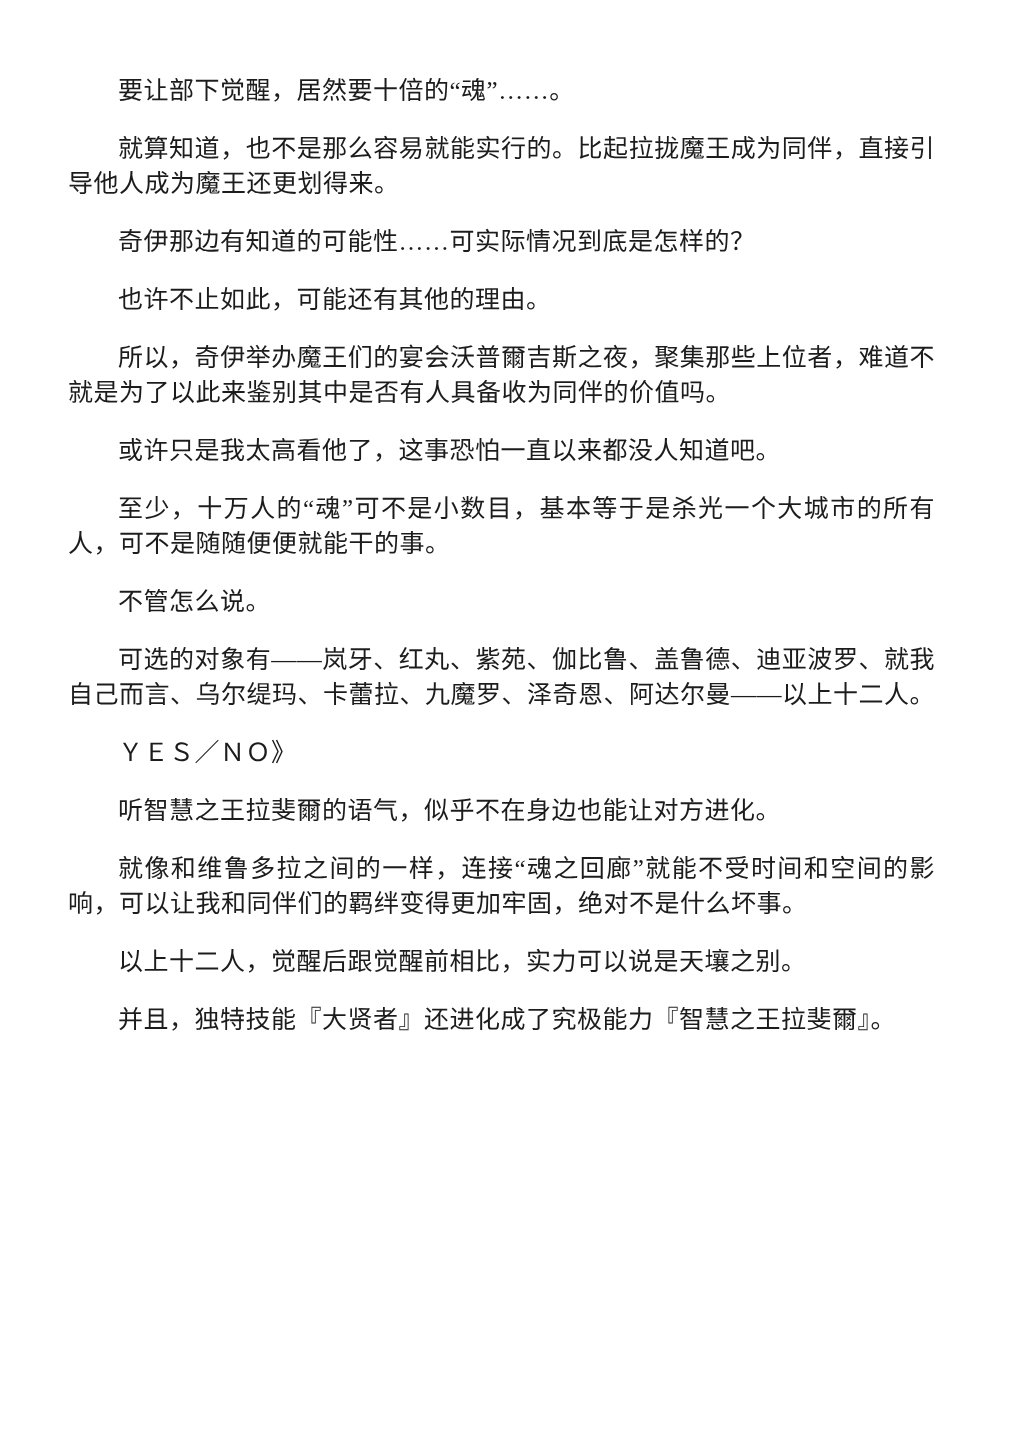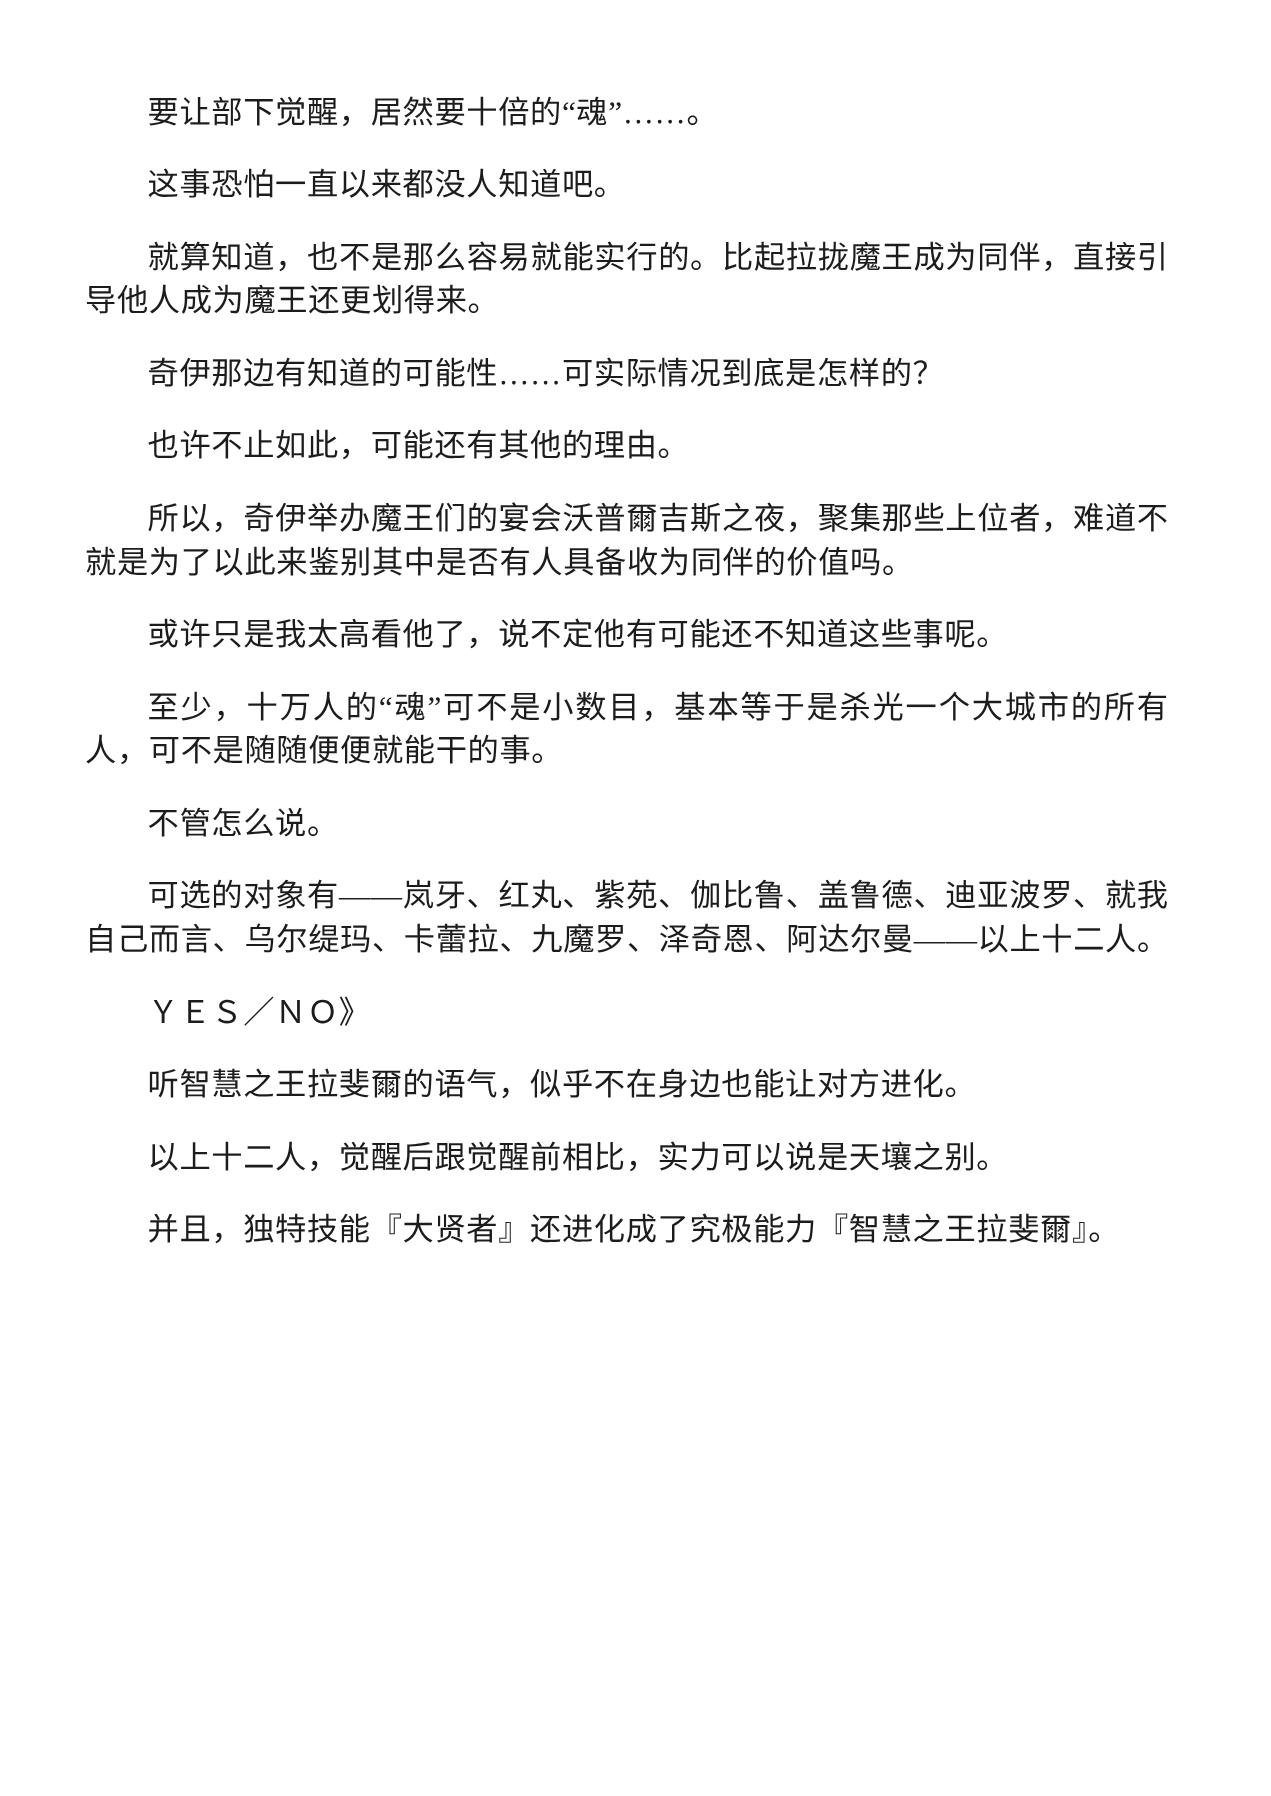--- a/index.html
+++ b/index.html
@@ -30,26 +30,26 @@
     text-align: justify;
     text-justify: inter-ideograph;
     word-break: break-all;
   }
 </style>
 </head>
 <body>
 
 <main class="page">
   <p>要让部下觉醒，居然要十倍的“魂”……。</p>
-  <p>这事恐怕一直以来都没人知道吧。</p>
   <p>就算知道，也不是那么容易就能实行的。比起拉拢魔王成为同伴，直接引导他人成为魔王还更划得来。</p>
   <p>奇伊那边有知道的可能性……可实际情况到底是怎样的？</p>
   <p>也许不止如此，可能还有其他的理由。</p>
   <p>所以，奇伊举办魔王们的宴会沃普爾吉斯之夜，聚集那些上位者，难道不就是为了以此来鉴别其中是否有人具备收为同伴的价值吗。</p>
-  <p>或许只是我太高看他了，说不定他有可能还不知道这些事呢。</p>
+  <p>或许只是我太高看他了，这事恐怕一直以来都没人知道吧。</p>
   <p>至少，十万人的“魂”可不是小数目，基本等于是杀光一个大城市的所有人，可不是随随便便就能干的事。</p>
   <p>不管怎么说。</p>
   <p>可选的对象有——岚牙、红丸、紫苑、伽比鲁、盖鲁德、迪亚波罗、就我自己而言、乌尔缇玛、卡蕾拉、九魔罗、泽奇恩、阿达尔曼——以上十二人。</p>
   <p>ＹＥＳ／ＮＯ》</p>
   <p>听智慧之王拉斐爾的语气，似乎不在身边也能让对方进化。</p>
+  <p>就像和维鲁多拉之间的一样，连接“魂之回廊”就能不受时间和空间的影响，可以让我和同伴们的羁绊变得更加牢固，绝对不是什么坏事。</p>
   <p>以上十二人，觉醒后跟觉醒前相比，实力可以说是天壤之别。</p>
   <p>并且，独特技能『大贤者』还进化成了究极能力『智慧之王拉斐爾』。</p>
 </main>
 
 </body></html>

